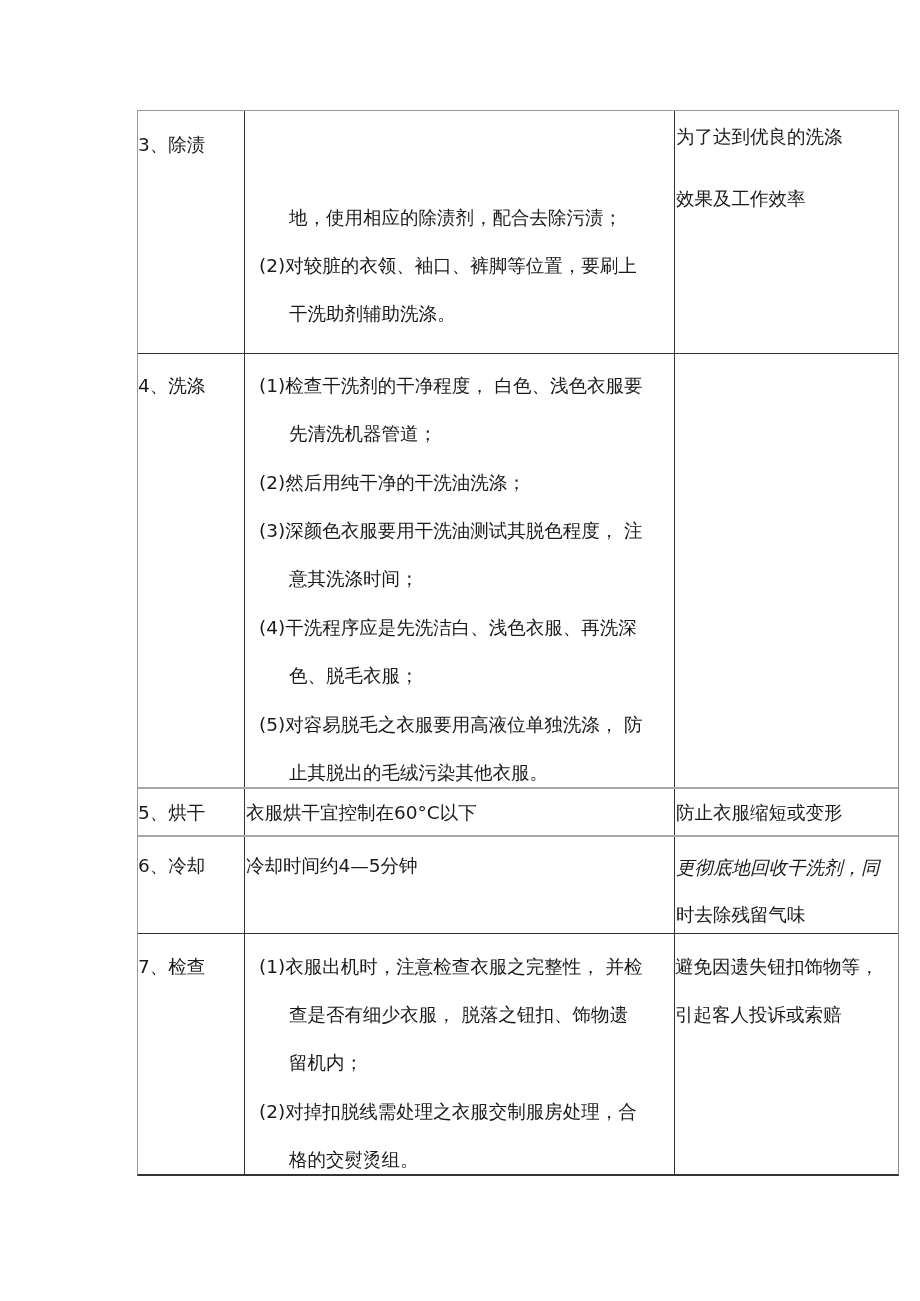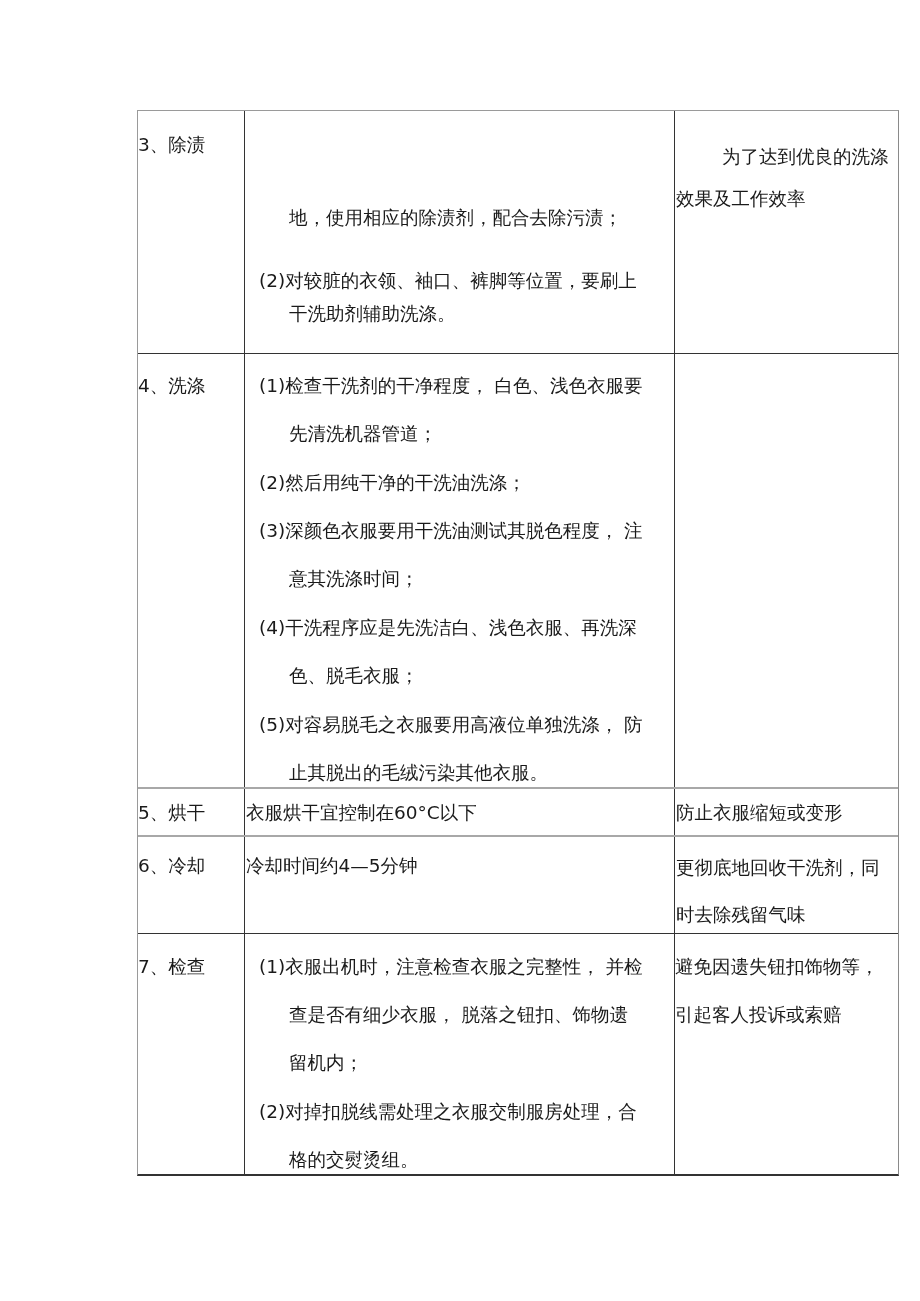--- a/index.html
+++ b/index.html
@@ -21,25 +21,25 @@
 <body>
 
 <div class="tbl">
 
   <div class="row" style="top:0;height:243px;">
     <div class="cell c1">
       <span class="line" style="left:0;top:23px;">3、除渍</span>
     </div>
     <div class="cell c2">
       <span class="line" style="left:44px;top:96px;">地，使用相应的除渍剂，配合去除污渍；</span>
-      <span class="line" style="left:14px;top:159px;text-align:right;">(2)对较脏的衣领、袖口、裤脚等位置，要刷上</span>
+      <span class="line" style="left:14px;top:144px;text-align:right;">(2)对较脏的衣领、袖口、裤脚等位置，要刷上</span>
       <span class="line" style="left:44px;top:192px;">干洗助剂辅助洗涤。</span>
     </div>
     <div class="cell c3">
-      <span class="line" style="left:1px;top:35px;padding-left:46px;">为了达到优良的洗涤</span>
+      <span class="line" style="left:1px;top:15px;">为了达到优良的洗涤</span>
       <span class="line" style="left:1px;top:77px;">效果及工作效率</span>
     </div>
   </div>
 
   <div class="row grey-sep" style="top:243px;height:435px;">
     <div class="cell c1">
       <span class="line" style="left:0;top:21px;">4、洗涤</span>
     </div>
     <div class="cell c2">
       <span class="line" style="left:14px;top:21px;">(1)检查干洗剂的干净程度， 白色、浅色衣服要</span>
@@ -68,21 +68,21 @@
   </div>
 
   <div class="row" style="top:726px;height:97px;">
     <div class="cell c1">
       <span class="line" style="left:0;top:18px;">6、冷却</span>
     </div>
     <div class="cell c2">
       <span class="line" style="left:1px;top:18px;">冷却时间约4—5分钟</span>
     </div>
     <div class="cell c3">
-      <span class="line" style="left:1px;top:20px;">更彻底地回收干洗剂，同</span>
+      <span class="line" style="left:1px;top:20px;font-style:italic;">更彻底地回收干洗剂，同</span>
       <span class="line" style="left:1px;top:67px;">时去除残留气味</span>
     </div>
   </div>
 
   <div class="row last" style="top:823px;height:241px;">
     <div class="cell c1">
       <span class="line" style="left:0;top:22px;">7、检查</span>
     </div>
     <div class="cell c2">
       <span class="line" style="left:14px;top:22px;">(1)衣服出机时，注意检查衣服之完整性， 并检</span>

